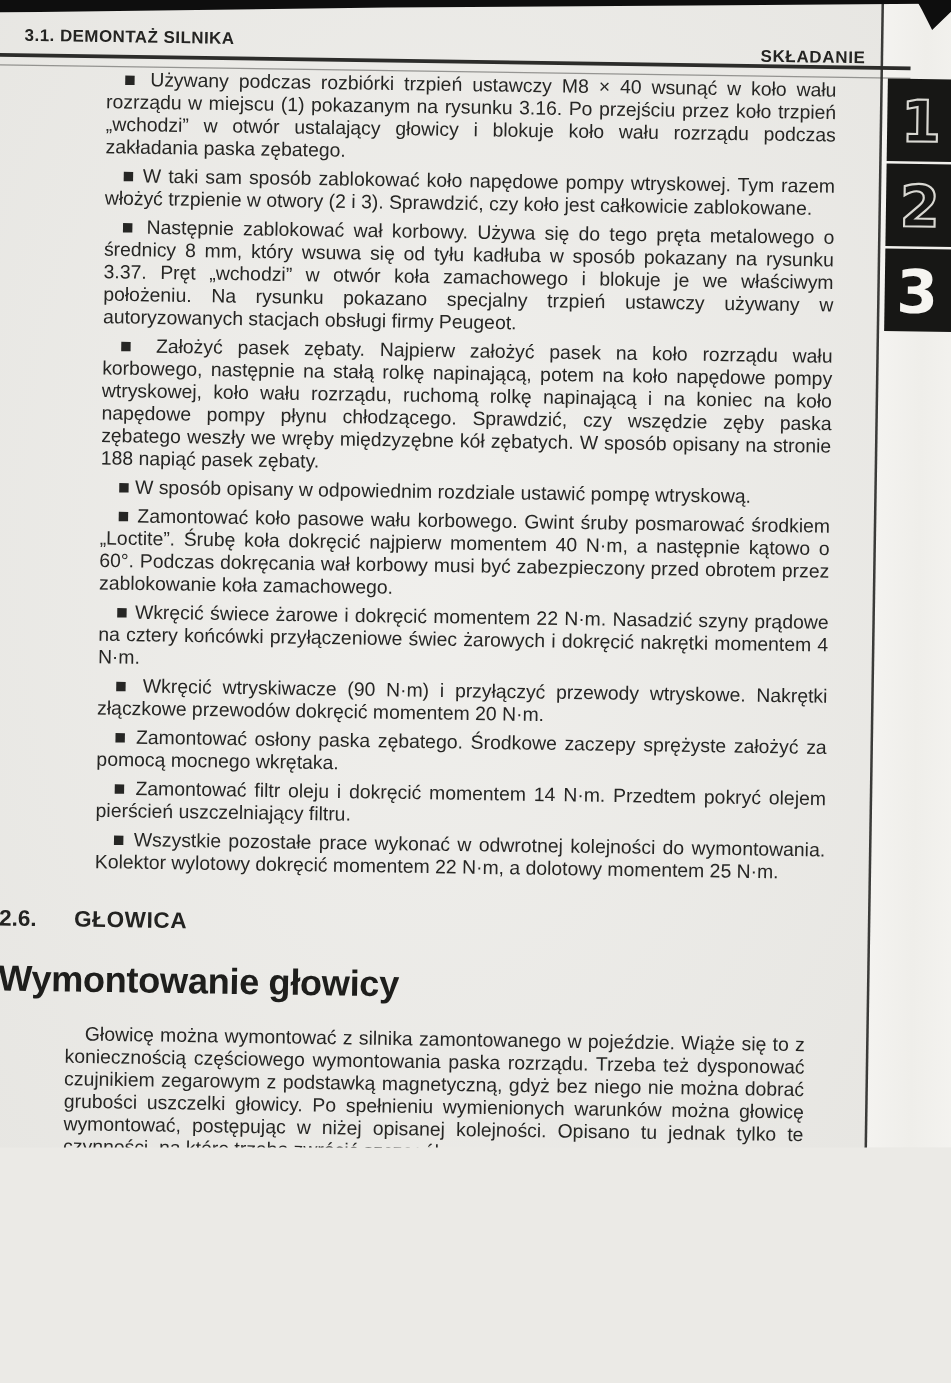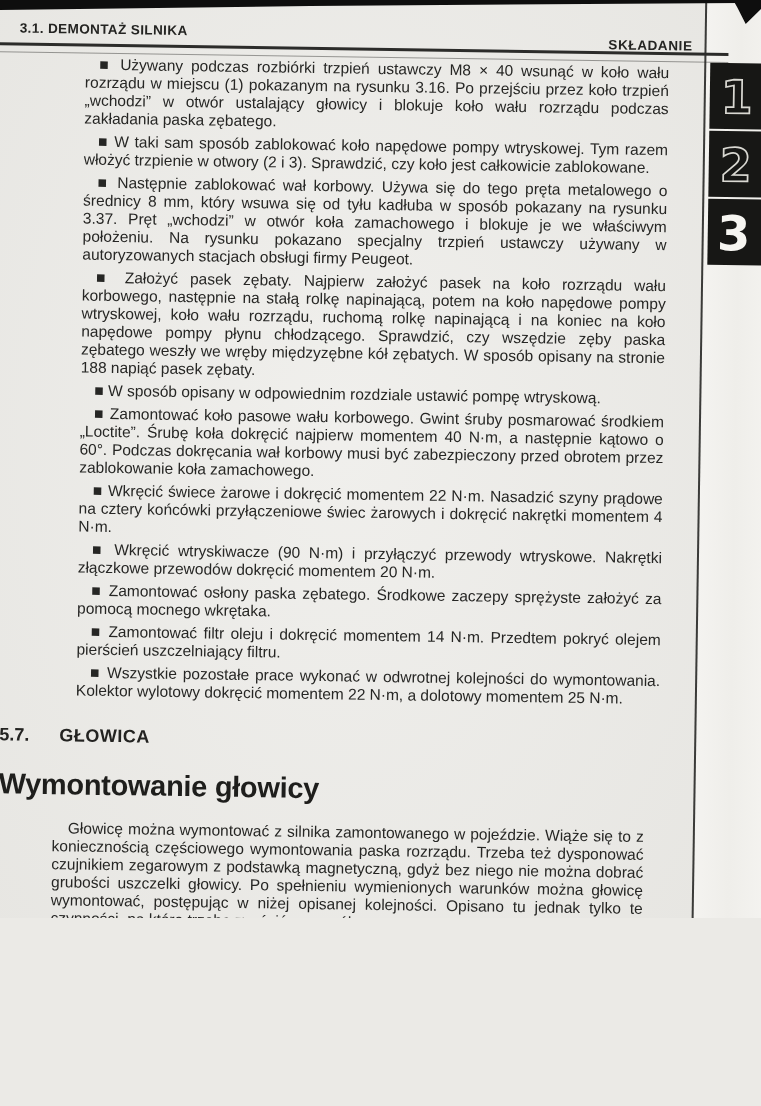--- a/index.html
+++ b/index.html
@@ -144,21 +144,21 @@
         <p>■ W sposób opisany w odpowiednim rozdziale ustawić pompę wtryskową.</p>
         <p>■ Zamontować koło pasowe wału korbowego. Gwint śruby posmarować środkiem „Loctite”. Śrubę koła dokręcić najpierw momentem 40 N·m, a następnie kątowo o 60°. Podczas dokręcania wał korbowy musi być zabezpieczony przed obrotem przez zablokowanie koła zamachowego.</p>
         <p>■ Wkręcić świece żarowe i dokręcić momentem 22 N·m. Nasadzić szyny prądowe na cztery końcówki przyłączeniowe świec żarowych i dokręcić nakrętki momentem 4 N·m.</p>
         <p>■ Wkręcić wtryskiwacze (90 N·m) i przyłączyć przewody wtryskowe. Nakrętki złączkowe przewodów dokręcić momentem 20 N·m.</p>
         <p>■ Zamontować osłony paska zębatego. Środkowe zaczepy sprężyste założyć za pomocą mocnego wkrętaka.</p>
         <p>■ Zamontować filtr oleju i dokręcić momentem 14 N·m. Przedtem pokryć olejem pierścień uszczelniający filtru.</p>
         <p>■ Wszystkie pozostałe prace wykonać w odwrotnej kolejności do wymontowania. Kolektor wylotowy dokręcić momentem 22 N·m, a dolotowy momentem 25 N·m.</p>
       </div>
 
       <div class="section-row">
-        <span class="section-number">5.7.</span>
+        <span class="section-number">2.6.</span>
         <span class="section-title">GŁOWICA</span>
       </div>
 
       <div class="subheading">Wymontowanie głowicy</div>
 
       <div class="head-block">
         <p class="intro">Głowicę można wymontować z silnika zamontowanego w pojeździe. Wiąże się to z koniecznością częściowego wymontowania paska rozrządu. Trzeba też dysponować czujnikiem zegarowym z podstawką magnetyczną, gdyż bez niego nie można dobrać grubości uszczelki głowicy. Po spełnieniu wymienionych warunków można głowicę wymontować, postępując w niżej opisanej kolejności. Opisano tu jednak tylko te czynności, na które trzeba zwrócić szczególną uwagę.</p>
         <p class="bullet faded">■ Pojazd ze swobodnie zwisającymi do dołu kołami przednimi ustawić na podstawkach i odłączyć prawe przednie koło.</p>
         <p class="bullet">■ Odłączyć końcówki przewodów od akumulatora i wymontować akumulator.</p>
       </div>

